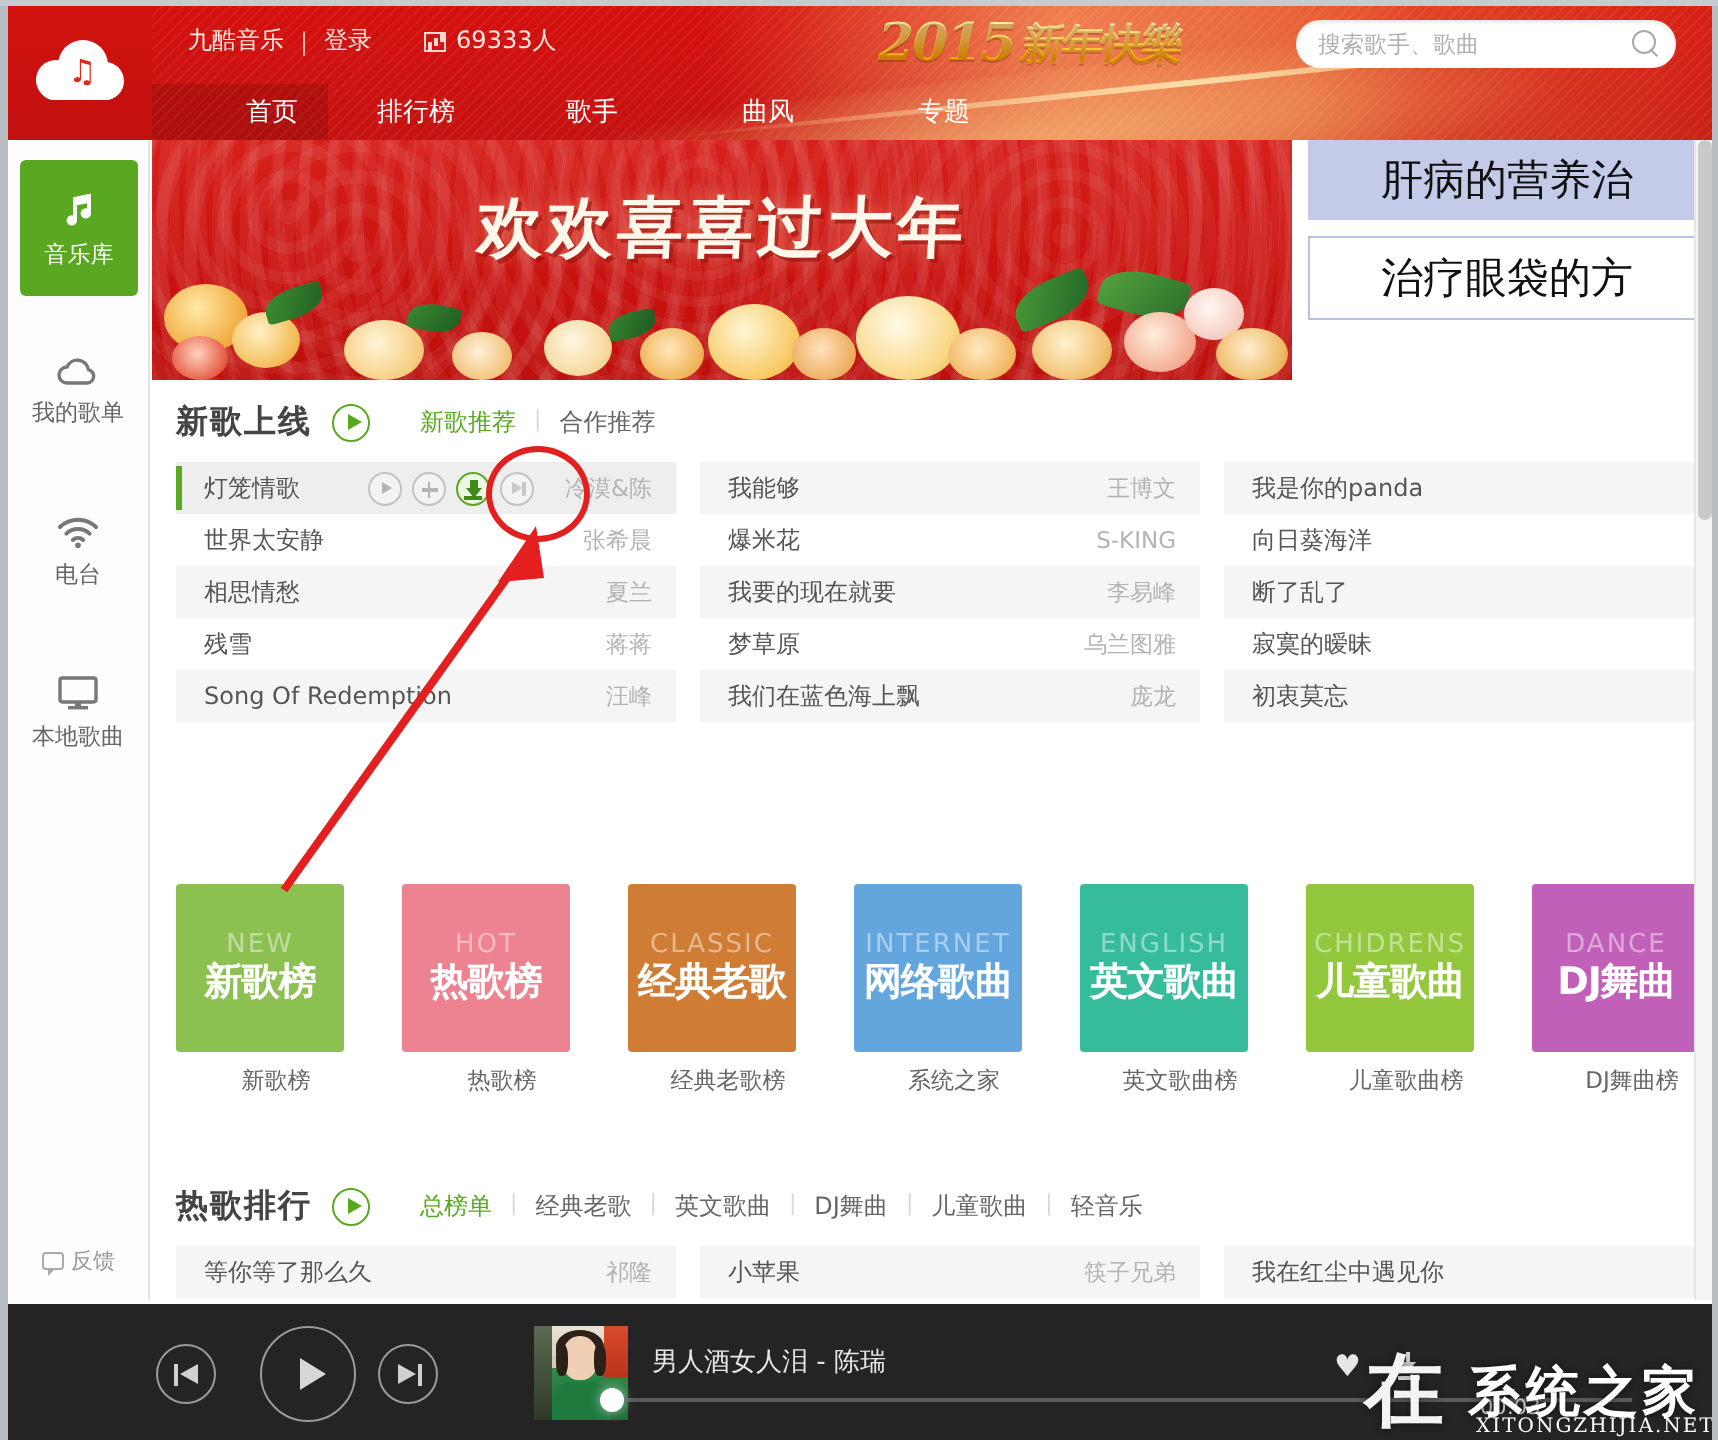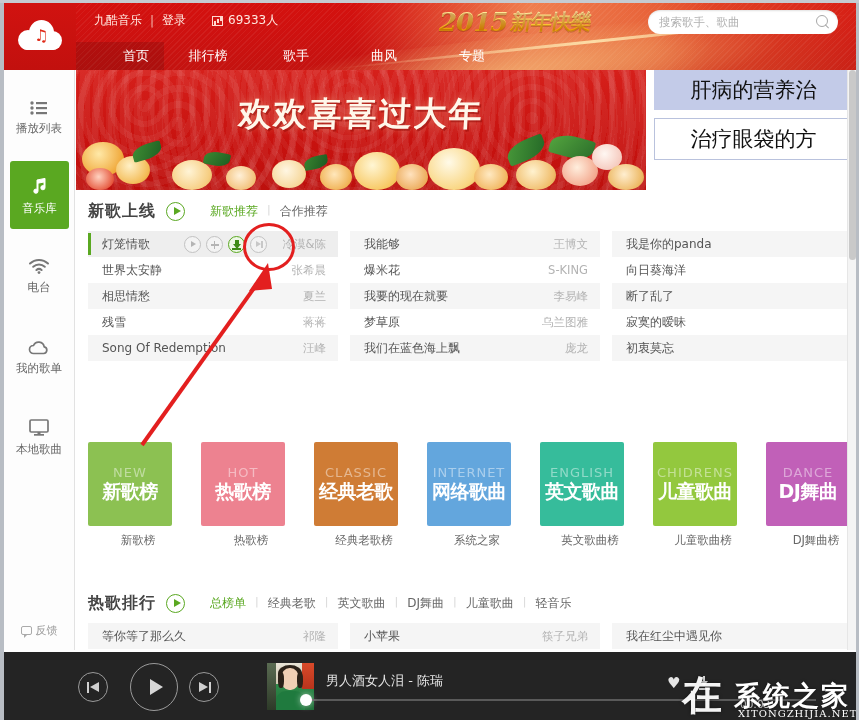--- a/index.html
+++ b/index.html
@@ -343,62 +343,49 @@
       <a href="#" class="active">首页</a>
       <a href="#">排行榜</a>
       <a href="#">歌手</a>
       <a href="#">曲风</a>
       <a href="#">专题</a>
     </div>
   </div>
 
   <div class="sidebar">
 
-    <div class="sb-item">
-      <span class="sb-ic">
-        <svg width="18" height="14" viewBox="0 0 18 14">
-          <circle cx="2" cy="2" r="1.7" fill="#777"></circle>
-            <rect x="6" y="1" width="11" height="2.2" fill="#777"></rect>
-          <circle cx="2" cy="7" r="1.7" fill="#777"></circle>
-            <rect x="6" y="6" width="11" height="2.2" fill="#777"></rect>
-          <circle cx="2" cy="12" r="1.7" fill="#777"></circle>
-            <rect x="6" y="11" width="11" height="2.2" fill="#777"></rect>
-        </svg>
-      </span>
-      <span>播放列表</span>
-    </div>
 
     <div class="sb-item active">
       <span class="sb-ic">
         <svg width="18" height="18" viewBox="0 0 18 18">
           <path d="M7 14.2a2.1 2.1 0 1 1-2.1-2.1c.4 0 .8.1 1.1.3V3l8-1.6v9.3a2.1 2.1 0 1 1-2.1-2.1c.4 0 .8.1 1.1.3V5L7 6.2z" fill="#fff"></path>
         </svg>
       </span>
       <span>音乐库</span>
+    </div>
+
+    <div class="sb-item">
+      <span class="sb-ic">
+        <svg width="22" height="14" viewBox="0 0 22 14">
+          <path d="M5.5 12.5a4 4 0 0 1 0-8 5.6 5.6 0 0 1 10.7 1.3 3.4 3.4 0 0 1-.6 6.7z" fill="none" stroke="#777" stroke-width="1.7" stroke-linejoin="round"></path>
+        </svg>
+      </span>
+      <span>我的歌单</span>
     </div>
 
     <div class="sb-item">
       <span class="sb-ic">
         <svg width="22" height="16" viewBox="0 0 22 16">
           <path d="M2 5.5A13 13 0 0 1 20 5.5" stroke="#777" stroke-width="2" fill="none" stroke-linecap="round"></path>
           <path d="M5.2 8.8A8.5 8.5 0 0 1 16.8 8.8" stroke="#777" stroke-width="2" fill="none" stroke-linecap="round"></path>
           <path d="M8.4 12A4 4 0 0 1 13.6 12" stroke="#777" stroke-width="2" fill="none" stroke-linecap="round"></path>
           <circle cx="11" cy="14.6" r="1.4" fill="#777"></circle>
         </svg>
       </span>
       <span>电台</span>
-    </div>
-
-    <div class="sb-item">
-      <span class="sb-ic">
-        <svg width="22" height="14" viewBox="0 0 22 14">
-          <path d="M5.5 12.5a4 4 0 0 1 0-8 5.6 5.6 0 0 1 10.7 1.3 3.4 3.4 0 0 1-.6 6.7z" fill="none" stroke="#777" stroke-width="1.7" stroke-linejoin="round"></path>
-        </svg>
-      </span>
-      <span>我的歌单</span>
     </div>
 
     <div class="sb-item">
       <span class="sb-ic">
         <svg width="20" height="17" viewBox="0 0 20 17">
           <rect x="1" y="1" width="18" height="12" rx="1.2" fill="none" stroke="#777" stroke-width="1.7"></rect>
           <rect x="8.5" y="13" width="3" height="2.6" fill="#777"></rect>
           <rect x="5" y="15" width="10" height="1.7" fill="#777"></rect>
         </svg>
       </span>

